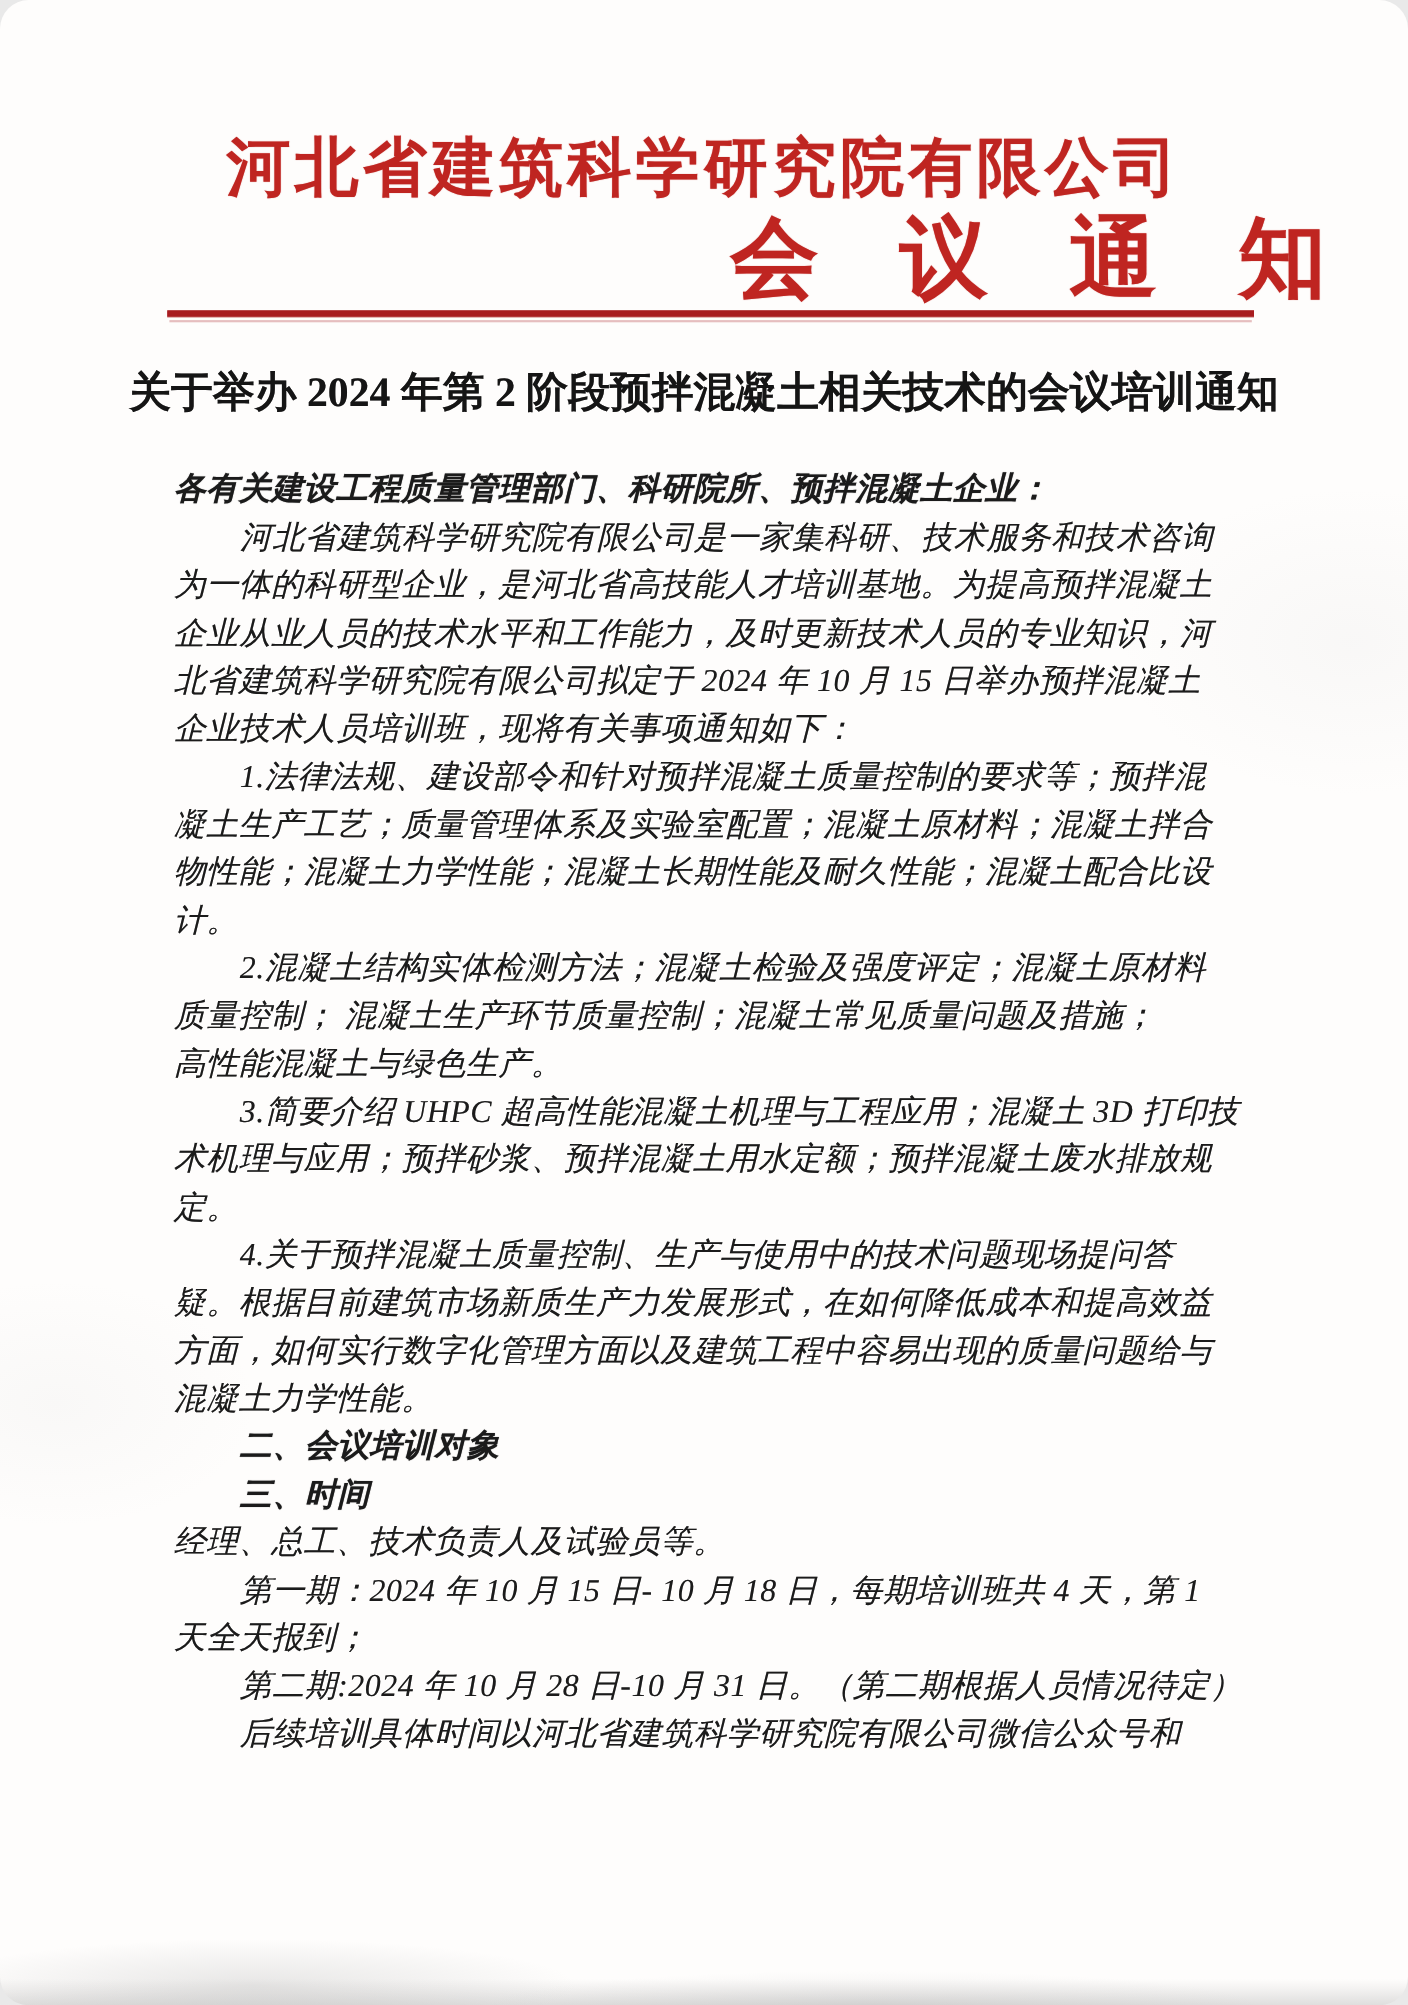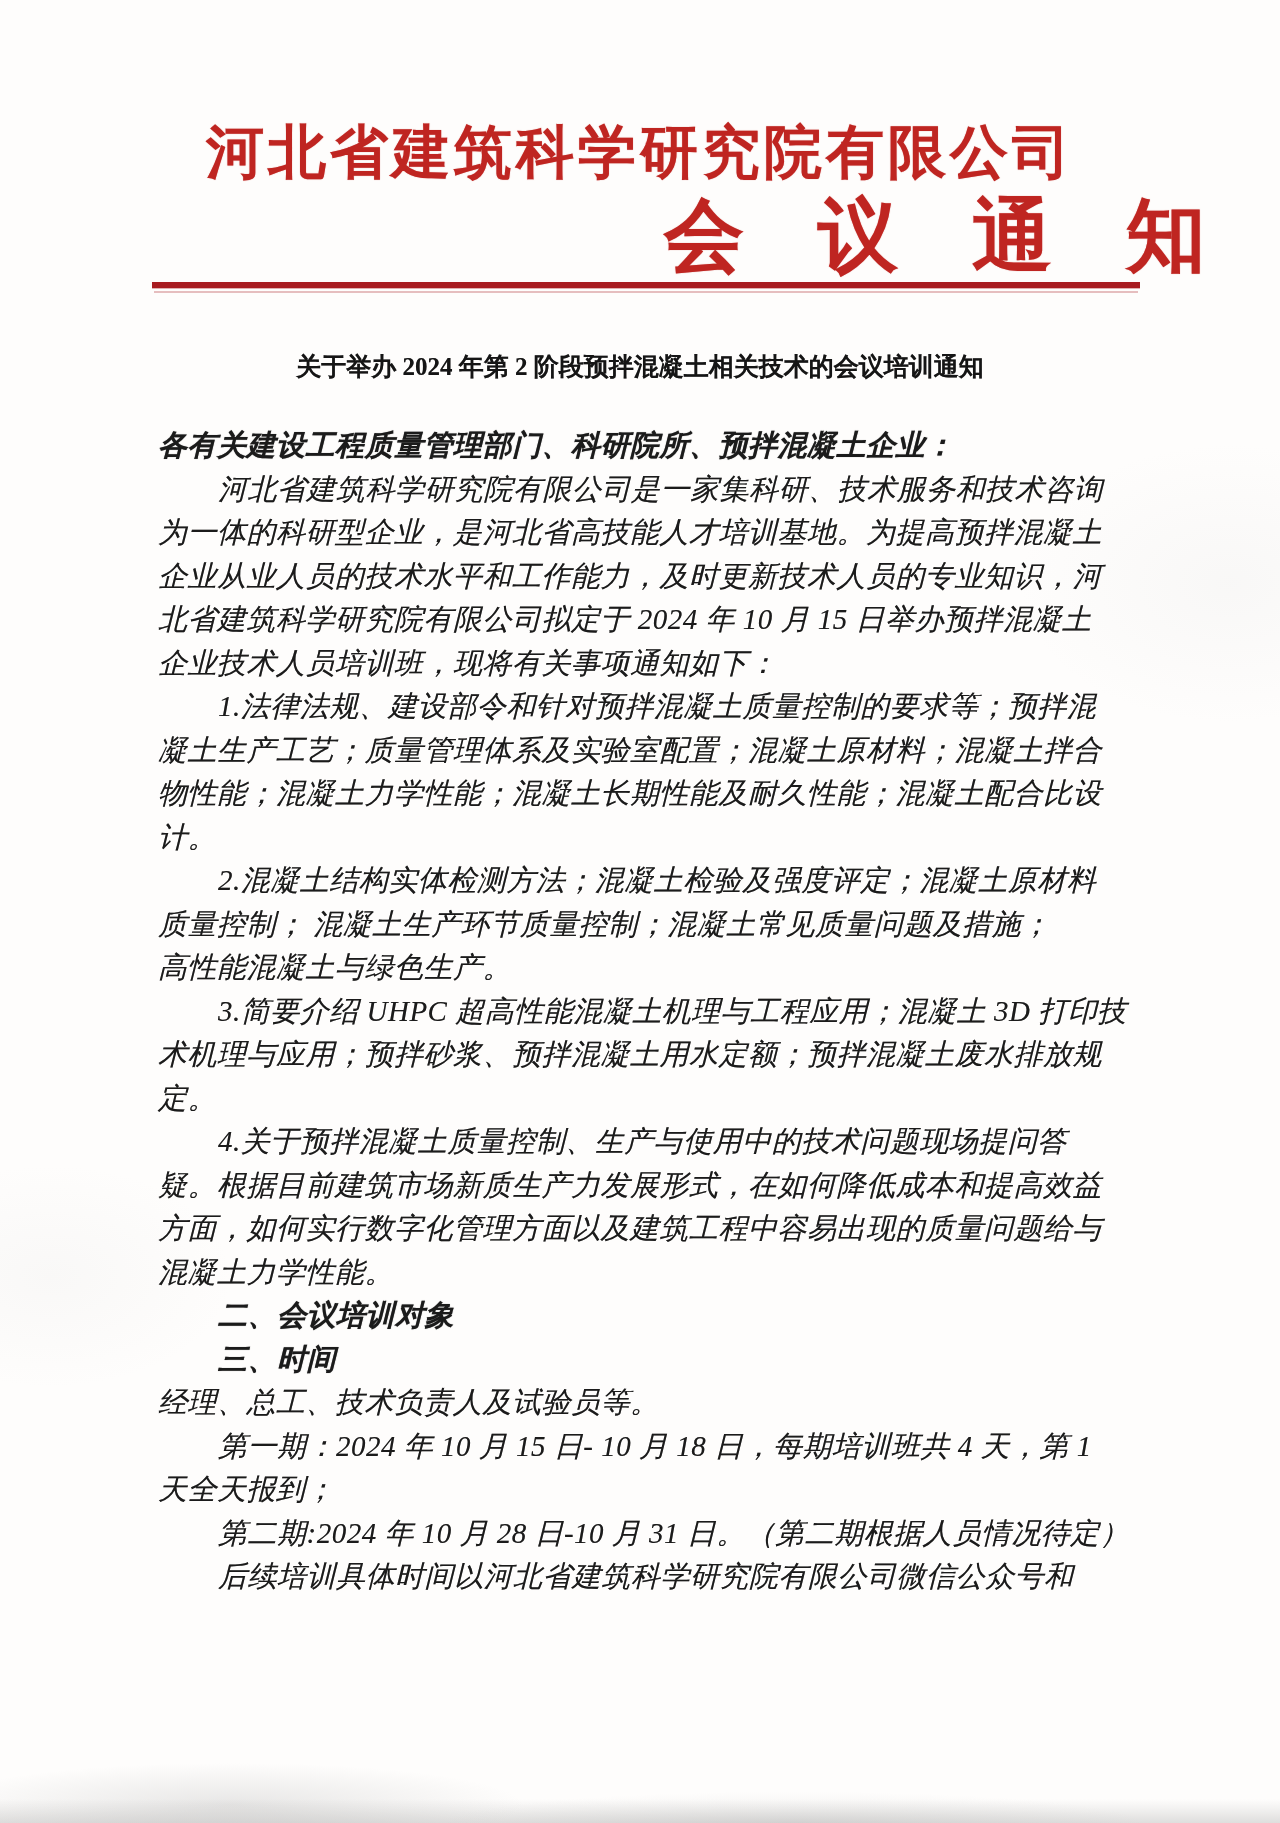--- a/index.html
+++ b/index.html
@@ -8,20 +8,21 @@
     width:1280px;height:1823px;
     margin:0 auto;
     background:
       radial-gradient(ellipse 420px 60px at 18% 99%, rgba(140,140,140,0.20), rgba(140,140,140,0) 70%),
       radial-gradient(ellipse 500px 45px at 62% 100%, rgba(150,150,150,0.16), rgba(150,150,150,0) 70%),
       radial-gradient(ellipse 300px 200px at 96% 32%, rgba(200,200,200,0.10), rgba(200,200,200,0) 70%),
       radial-gradient(ellipse 260px 160px at 4% 70%, rgba(190,190,190,0.08), rgba(190,190,190,0) 70%),
       #fefdfc;
     overflow:hidden;
     font-family:"Liberation Serif","DejaVu Serif",serif;
+    border-radius:26px;
   }
   .org-title{
     position:absolute;top:118px;left:0;right:0;margin:0;
     text-align:center;
     font-size:58px;line-height:70px;font-weight:700;
     letter-spacing:4px;
     color:var(--accent,#bf2521);
     text-shadow:0 0 1px rgba(191,37,33,0.55);
     white-space:nowrap;
   }
@@ -37,23 +38,23 @@
   .red-rule{
     position:absolute;top:282px;left:152px;width:988px;height:6px;
     background:var(--rule,#a81c20);
     box-shadow:0 1px 0 rgba(168,28,32,0.35);
   }
   .red-rule::after{
     content:"";position:absolute;left:2px;right:2px;top:9px;height:2px;
     background:rgba(168,28,32,0.28);
   }
   .subtitle{
-    position:absolute;top:332px;left:0;right:0;margin:14px;
+    position:absolute;top:332px;left:0;right:0;margin:4px;
     text-align:center;
-    font-size:25px;line-height:42px;font-weight:700;
+    font-size:38px;line-height:42px;font-weight:700;
     color:#151515;
     text-shadow:0 0 0.6px rgba(0,0,0,0.5);
     white-space:nowrap;
   }
   .body-text{
     position:absolute;top:424px;left:158px;width:980px;
     font-size:29px;color:#1b1b1b;
     letter-spacing:0.5px;
     text-shadow:0 0 0.5px rgba(20,20,20,0.45);
   }

